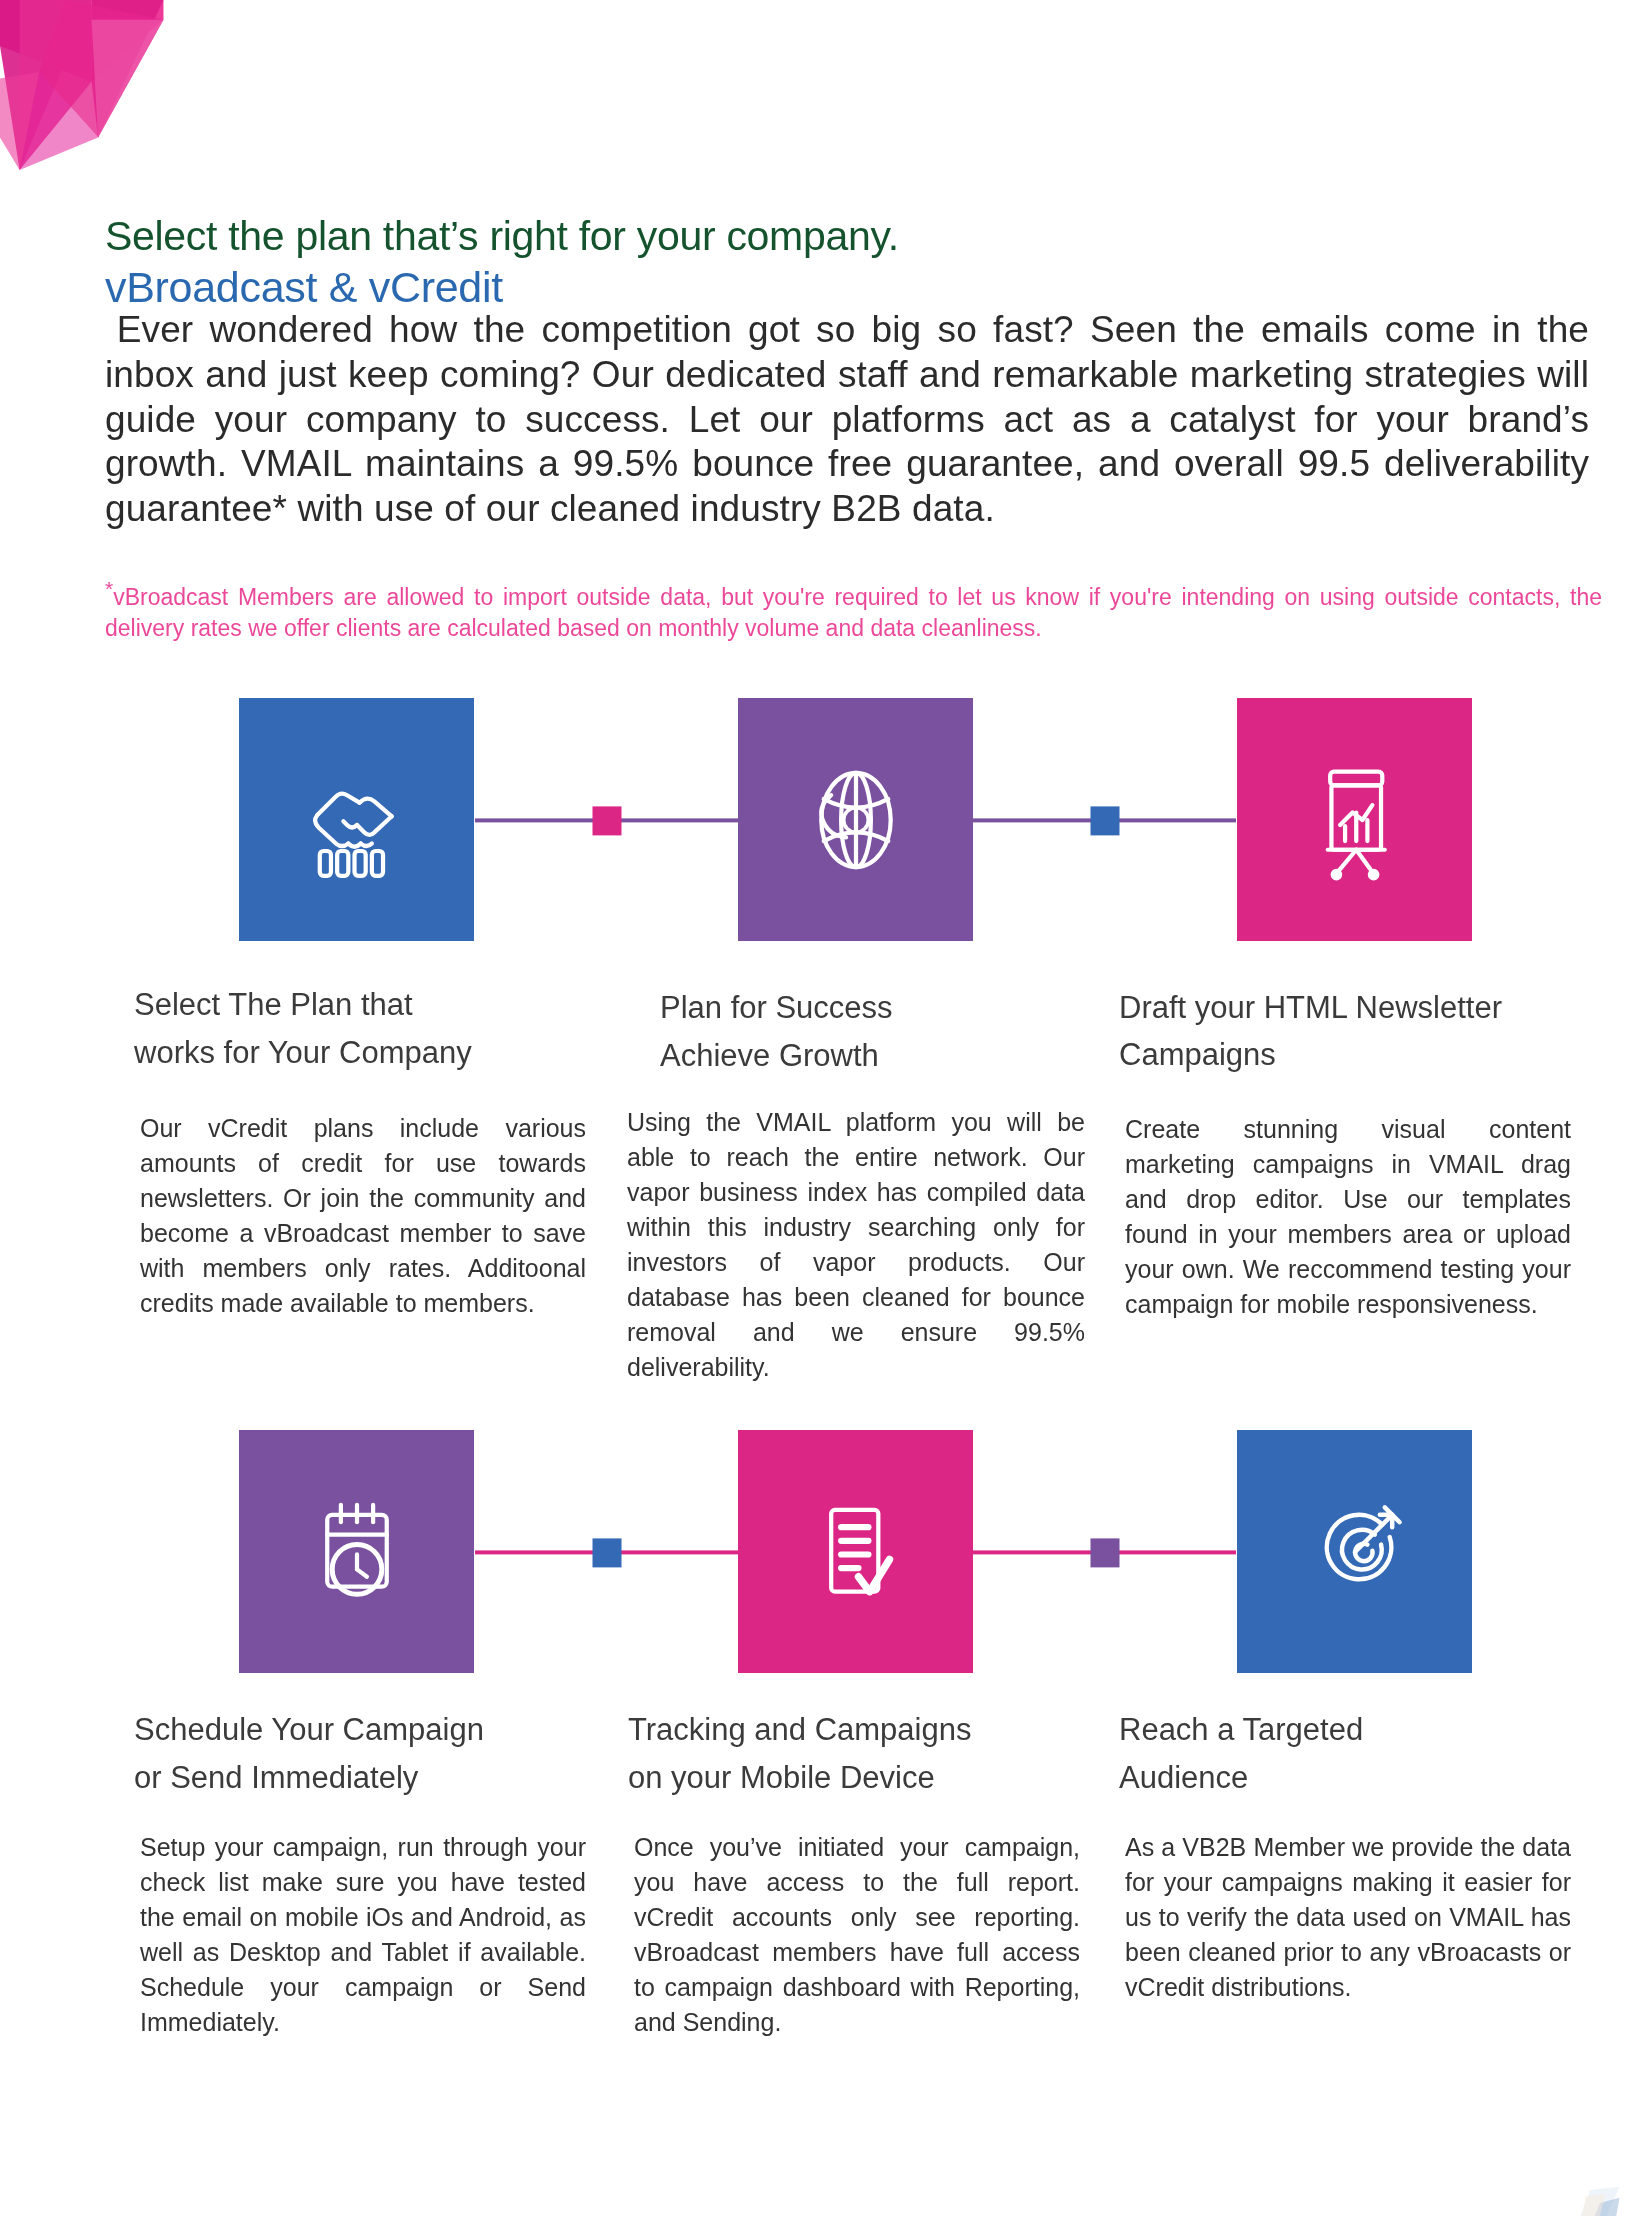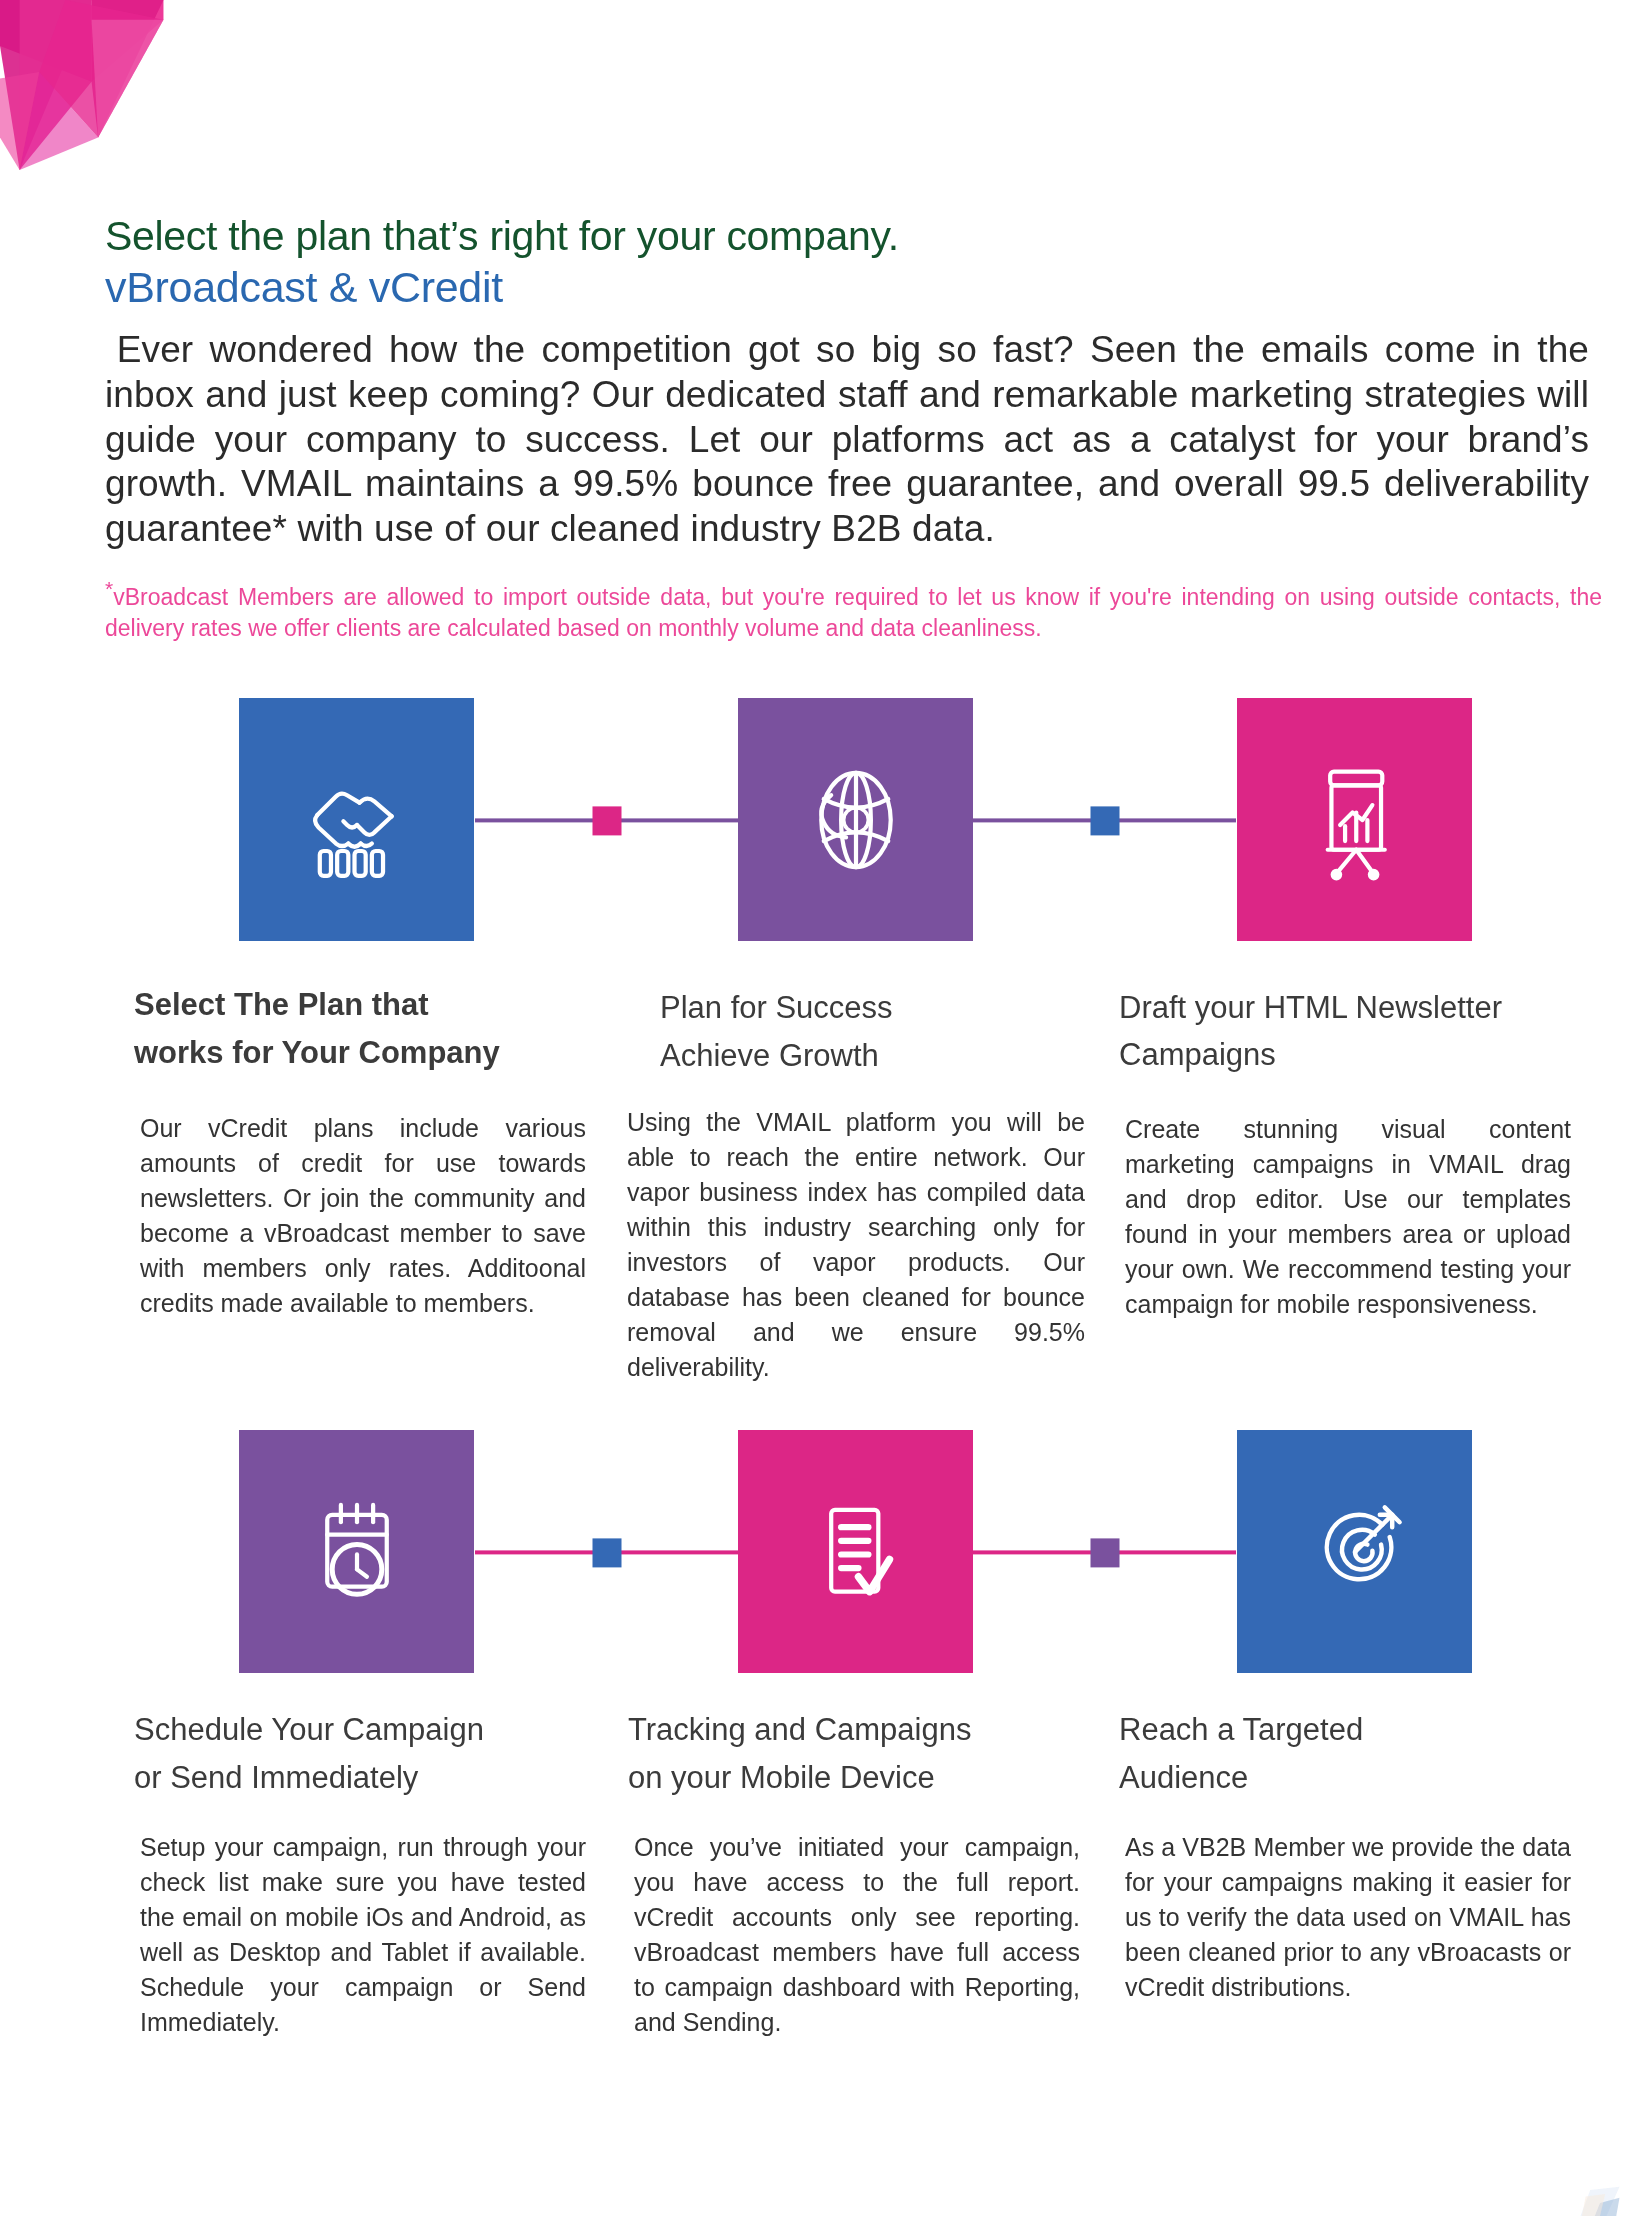--- a/index.html
+++ b/index.html
@@ -63,21 +63,21 @@
     font-size: 43px;
     font-weight: 400;
     color: #2A68B0;
     line-height: 1.0;
     letter-spacing: -0.3px;
   }
 
   p.lede {
     position: absolute;
     left: 105px;
-    top: 328px;
+    top: 308px;
     width: 1484px;
     margin: 0;
     font-size: 37px;
     line-height: 1.21;
     color: #2b2b2b;
     text-align: justify;
     text-justify: inter-word;
     font-weight: 300;
     letter-spacing: 0.1px;
   }
@@ -182,21 +182,21 @@
     line-height: 1.40;
     color: #333333;
     text-align: justify;
     text-justify: inter-word;
     font-weight: 300;
   }
   .cards.r1 .card .body { margin-top: 35px; }
   .cards.r2 .card .body { margin-top: 29px; }
 
   
-  .cards.r1 .card.k1 h3 { margin-top: 0px; font-weight: bold; }
+  .cards.r1 .card.k1 h3 { margin-top: 0px; }
   .cards.r1 .card.k2 { left: 660px; }
   .cards.r1 .card.k2 h3 { margin-top: 3px; }
   .cards.r1 .card.k2 .body { margin-top: 26px; margin-left: -33px; width: 458px;}
   .cards.r1 .card.k3 h3 { margin-top: 2.6px; }
   .cards.r1 .card.k3 .body { margin-top: 33px; }
 
   .cards.r2 .card.k1 h3 { margin-top: 0px; }
   .cards.r2 .card.k2 h3 { margin-top: 0px; }
   .cards.r2 .card.k3 h3 { margin-top: 0px; }
 </style>

